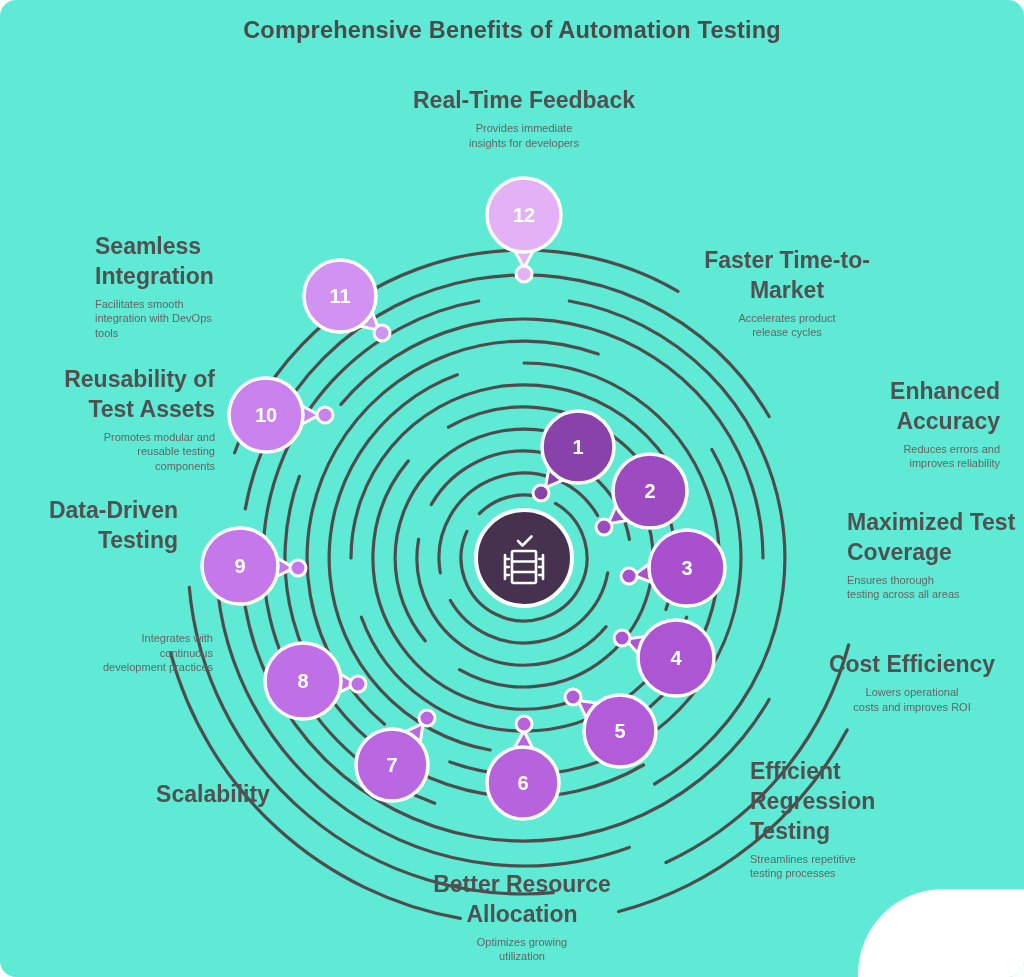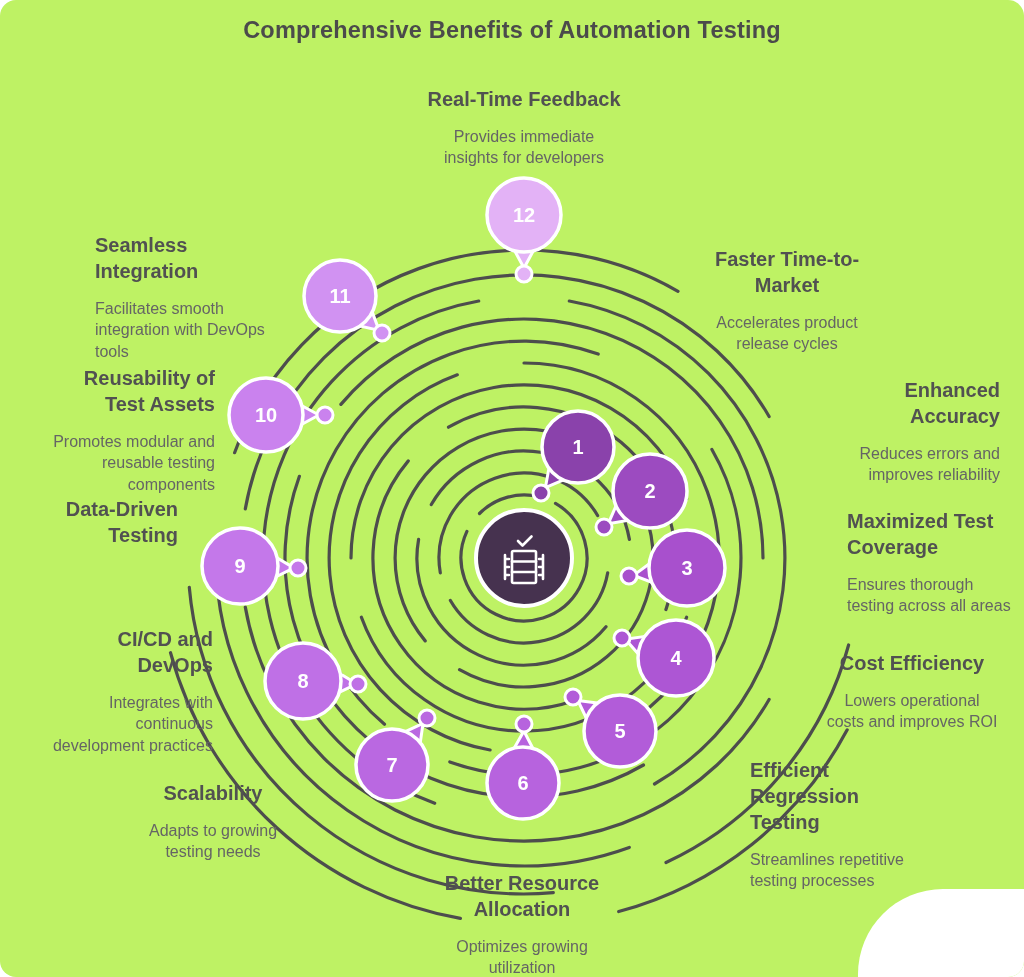--- a/index.html
+++ b/index.html
@@ -1,31 +1,31 @@
 <!DOCTYPE html>
 <html><head>
 <meta charset="utf-8">
 <style>
   html,body{margin:0;padding:0;background:#ffffff;}
   #stage{
-    position:relative;width:1024px;height:977px;background:#bef264;
+    position:relative;width:1024px;height:977px;background:#5eead4;
     border-radius:16px;overflow:hidden;
     font-family:"Liberation Sans",sans-serif;
   }
   #diagram-title{
     position:absolute;top:17px;left:0;width:100%;text-align:center;
     font-size:23.5px;font-weight:bold;color:#4b4b4b;letter-spacing:.2px;
   }
   .benefit-label{position:absolute;}
   .benefit-label h3{
-    margin:0;font-size:20px;font-weight:bold;color:#515151;
+    margin:0;font-size:23px;font-weight:bold;color:#515151;
     line-height:1.3;white-space:pre-line;
   }
   .benefit-label p{
-    margin:14px 0 0 0;font-size:16px;color:#656565;
+    margin:5px 0 0 0;font-size:11px;color:#656565;
     line-height:1.33;white-space:pre-line;
   }
   svg text.bubble-num{
     font-family:"Liberation Sans",sans-serif;font-weight:bold;font-size:20px;fill:#ffffff;
   }
   #corner-cutout{
     position:absolute;right:0;bottom:0;width:166px;height:88px;
     background:#ffffff;border-top-left-radius:85px;
   }
 </style>
@@ -182,26 +182,22 @@
 testing processes</p>
       </div>
       <div class="benefit-label" style="left: 392px; top: 870px; width: 260px; text-align: center;">
         <h3>Better Resource
 Allocation</h3>
         <p>Optimizes growing
 utilization</p>
       </div>
       <div class="benefit-label" style="left: 118px; top: 780px; width: 190px; text-align: center;">
         <h3>Scalability</h3>
-        <p>Adapts to growing
-testing needs</p>
       </div>
       <div class="benefit-label" style="left: 33px; top: 626px; width: 180px; text-align: right;">
-        <h3>CI/CD and
-DevOps</h3>
         <p>Integrates with
 continuous
 development practices</p>
       </div>
       <div class="benefit-label" style="left: 18px; top: 496px; width: 160px; text-align: right;">
         <h3>Data-Driven
 Testing</h3>
       </div>
       <div class="benefit-label" style="left: 25px; top: 365px; width: 190px; text-align: right;">
         <h3>Reusability of

